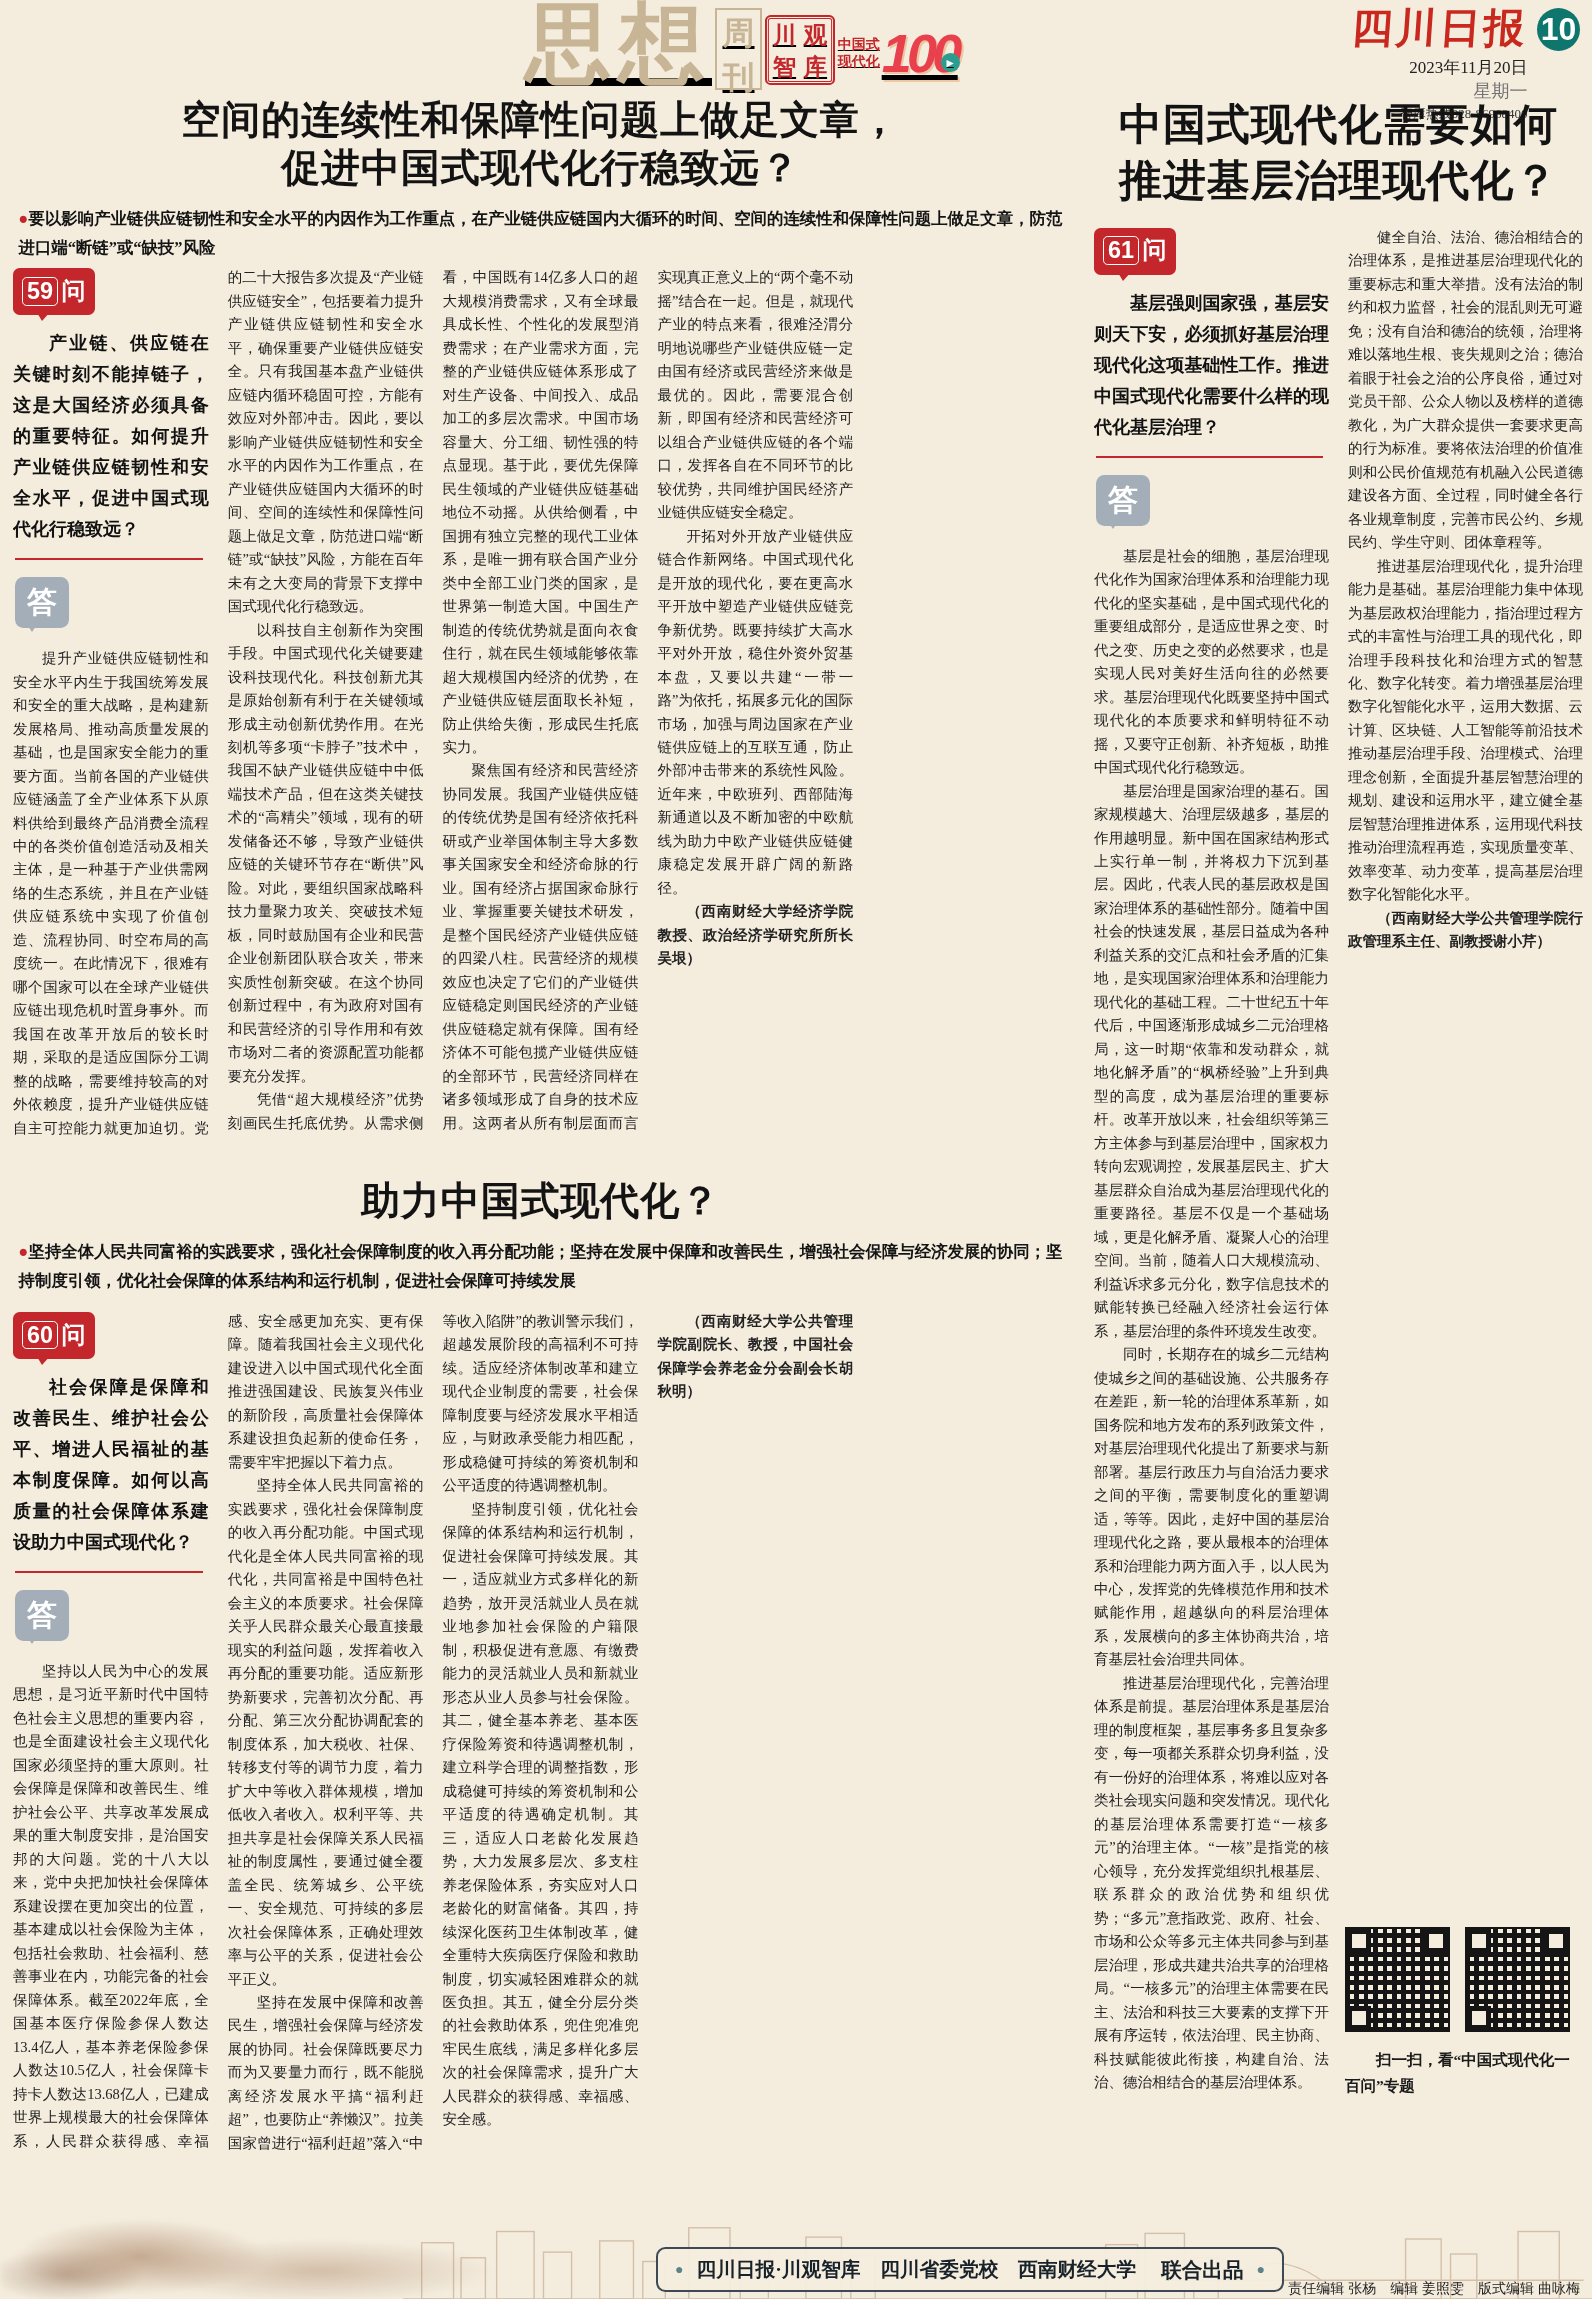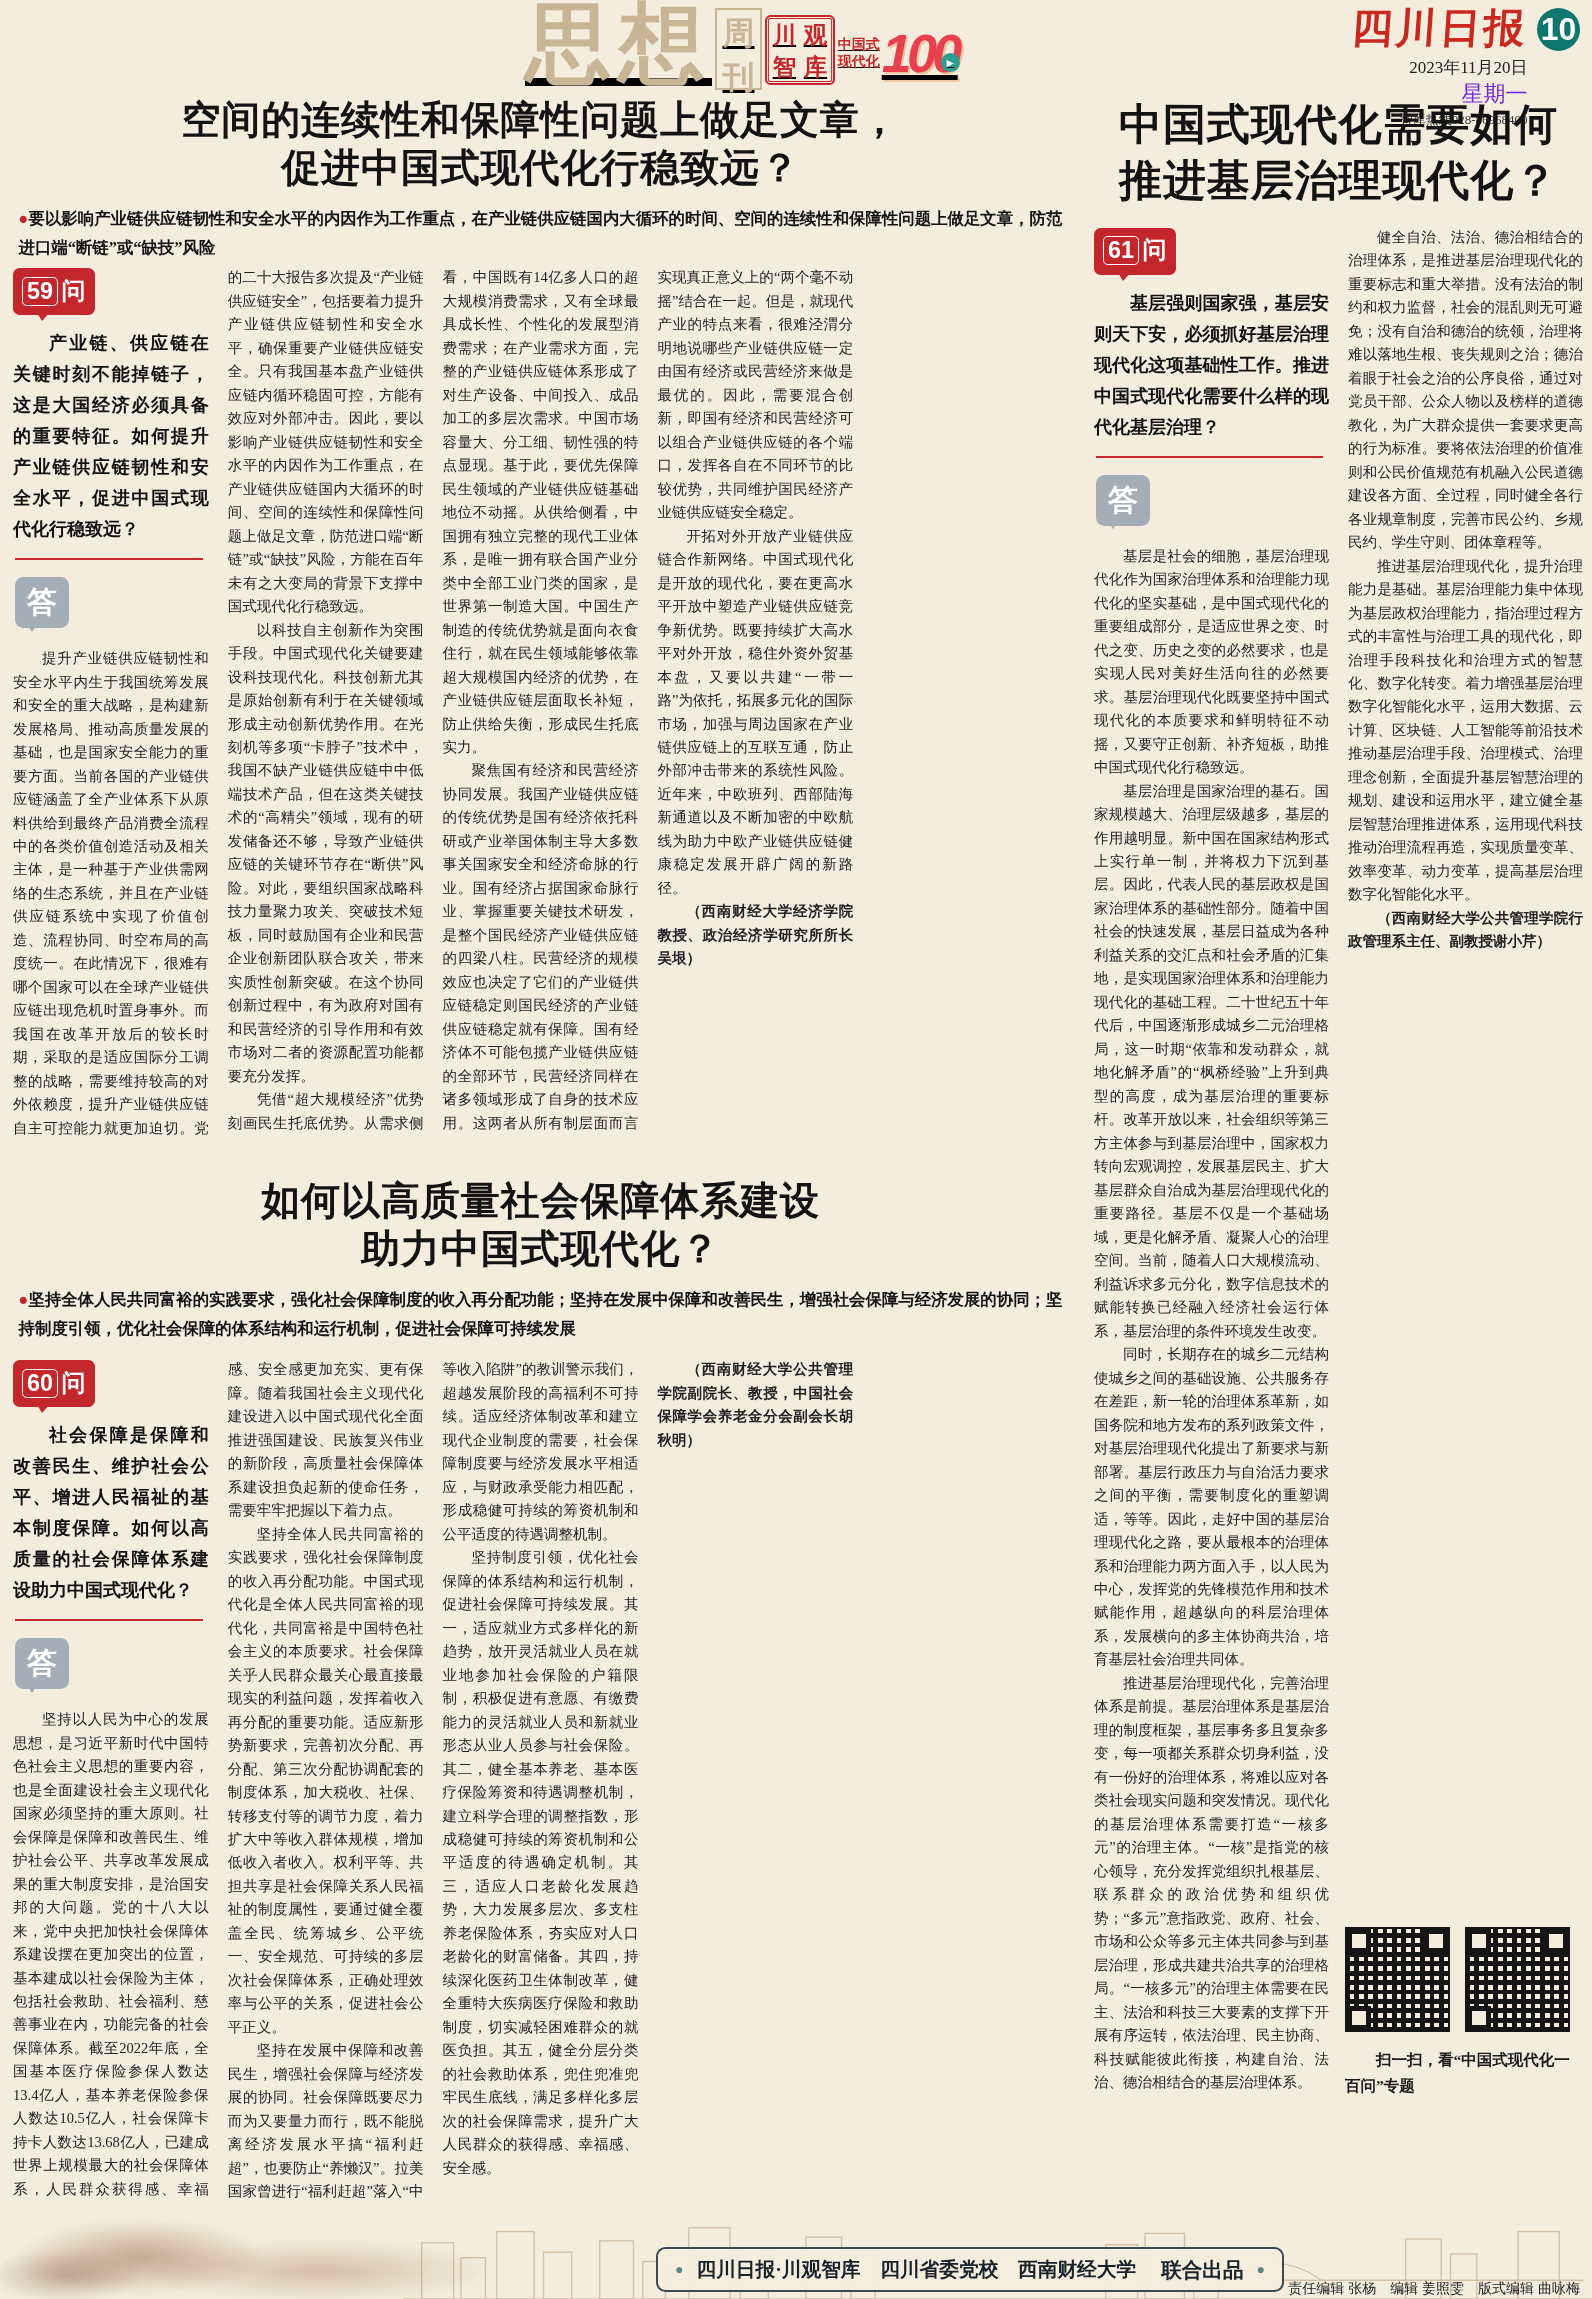--- a/index.html
+++ b/index.html
@@ -23,21 +23,21 @@
   .logo-num{font-size:54px;font-weight:900;font-style:italic;color:#e8404d;letter-spacing:-4.7px;
             line-height:1;margin-left:1.9px;font-family:"Liberation Sans",sans-serif;
             text-shadow:1.9px 1.9px 0 rgba(224,122,47,.35);}
   .play-badge{width:19px;height:19px;border-radius:50%;background:#2a9d8f;color:#fff;font-size:9.4px;
               display:flex;align-items:center;justify-content:center;margin:20.6px 0 0 -17px;}
   .paper-info{position:absolute;right:13px;top:7.5px;display:flex;gap:9.4px;align-items:flex-start;}
   .paper-col{text-align:right;}
   .paper-name{font-size:41px;font-weight:900;color:#c8281e;letter-spacing:2.8px;line-height:1;
               font-family:"Liberation Serif",serif;transform:skewX(-4deg);}
   .paper-date{font-size:17px;color:#222;margin-top:7.5px;}
-  .paper-week{font-size:22px;color:#6d28d9;}
+  .paper-week{font-size:18px;color:#737373;}
   .paper-hotline{font-size:13px;color:#333;margin-top:1.9px;}
   .page-circle{width:43px;height:43px;border-radius:50%;background:#0f766e;color:#fff;font-size:32px;
                font-weight:700;display:flex;align-items:center;justify-content:center;
                font-family:Liberation Sans, sans-serif;}
 
   
   .art{position:absolute;}
   .art h1{margin:0;text-align:center;font-family:"Liberation Sans",sans-serif;font-weight:900;
           color:#131313;letter-spacing:0.9px;}
   .art1{left:13px;top:96px;width:1055px;}
@@ -152,21 +152,20 @@
         <hr class="q-rule" data-interactable="false">
         <div class="a-tag" data-interactable="false">答</div>
       </div>
       <div style="display:contents" data-interactable="false"><p data-interactable="false">提升产业链供应链韧性和安全水平内生于我国统筹发展和安全的重大战略，是构建新发展格局、推动高质量发展的基础，也是国家安全能力的重要方面。当前各国的产业链供应链涵盖了全产业体系下从原料供给到最终产品消费全流程中的各类价值创造活动及相关主体，是一种基于产业供需网络的生态系统，并且在产业链供应链系统中实现了价值创造、流程协同、时空布局的高度统一。在此情况下，很难有哪个国家可以在全球产业链供应链出现危机时置身事外。而我国在改革开放后的较长时期，采取的是适应国际分工调整的战略，需要维持较高的对外依赖度，提升产业链供应链自主可控能力就更加迫切。党的二十大报告多次提及“产业链供应链安全”，包括要着力提升产业链供应链韧性和安全水平，确保重要产业链供应链安全。只有我国基本盘产业链供应链内循环稳固可控，方能有效应对外部冲击。因此，要以影响产业链供应链韧性和安全水平的内因作为工作重点，在产业链供应链国内大循环的时间、空间的连续性和保障性问题上做足文章，防范进口端“断链”或“缺技”风险，方能在百年未有之大变局的背景下支撑中国式现代化行稳致远。</p><p data-interactable="false">以科技自主创新作为突围手段。中国式现代化关键要建设科技现代化。科技创新尤其是原始创新有利于在关键领域形成主动创新优势作用。在光刻机等多项“卡脖子”技术中，我国不缺产业链供应链中中低端技术产品，但在这类关键技术的“高精尖”领域，现有的研发储备还不够，导致产业链供应链的关键环节存在“断供”风险。对此，要组织国家战略科技力量聚力攻关、突破技术短板，同时鼓励国有企业和民营企业创新团队联合攻关，带来实质性创新突破。在这个协同创新过程中，有为政府对国有和民营经济的引导作用和有效市场对二者的资源配置功能都要充分发挥。</p><p data-interactable="false">凭借“超大规模经济”优势刻画民生托底优势。从需求侧看，中国既有14亿多人口的超大规模消费需求，又有全球最具成长性、个性化的发展型消费需求；在产业需求方面，完整的产业链供应链体系形成了对生产设备、中间投入、成品加工的多层次需求。中国市场容量大、分工细、韧性强的特点显现。基于此，要优先保障民生领域的产业链供应链基础地位不动摇。从供给侧看，中国拥有独立完整的现代工业体系，是唯一拥有联合国产业分类中全部工业门类的国家，是世界第一制造大国。中国生产制造的传统优势就是面向衣食住行，就在民生领域能够依靠超大规模国内经济的优势，在产业链供应链层面取长补短，防止供给失衡，形成民生托底实力。</p><p data-interactable="false">聚焦国有经济和民营经济协同发展。我国产业链供应链的传统优势是国有经济依托科研或产业举国体制主导大多数事关国家安全和经济命脉的行业。国有经济占据国家命脉行业、掌握重要关键技术研发，是整个国民经济产业链供应链的四梁八柱。民营经济的规模效应也决定了它们的产业链供应链稳定则国民经济的产业链供应链稳定就有保障。国有经济体不可能包揽产业链供应链的全部环节，民营经济同样在诸多领域形成了自身的技术应用。这两者从所有制层面而言实现真正意义上的“两个毫不动摇”结合在一起。但是，就现代产业的特点来看，很难泾渭分明地说哪些产业链供应链一定由国有经济或民营经济来做是最优的。因此，需要混合创新，即国有经济和民营经济可以组合产业链供应链的各个端口，发挥各自在不同环节的比较优势，共同维护国民经济产业链供应链安全稳定。</p><p data-interactable="false">开拓对外开放产业链供应链合作新网络。中国式现代化是开放的现代化，要在更高水平开放中塑造产业链供应链竞争新优势。既要持续扩大高水平对外开放，稳住外资外贸基本盘，又要以共建“一带一路”为依托，拓展多元化的国际市场，加强与周边国家在产业链供应链上的互联互通，防止外部冲击带来的系统性风险。近年来，中欧班列、西部陆海新通道以及不断加密的中欧航线为助力中欧产业链供应链健康稳定发展开辟广阔的新路径。</p></div>
       <p class="byline" data-interactable="false">（西南财经大学经济学院教授、政治经济学研究所所长吴垠）</p>
     </div>
   </section>
 
   <section class="art art3" data-interactable="false">
     <h1 data-interactable="false">
-      <div data-interactable="false">如何以高质量社会保障体系建设</div>
       <div data-interactable="false">助力中国式现代化？</div>
     </h1>
     <p class="lede" data-interactable="false"><span class="dot" data-interactable="false">●</span><span data-interactable="false">坚持全体人民共同富裕的实践要求，强化社会保障制度的收入再分配功能；坚持在发展中保障和改善民生，增强社会保障与经济发展的协同；坚持制度引领，优化社会保障的体系结构和运行机制，促进社会保障可持续发展</span></p>
     <div class="cols" data-interactable="false">
       <div class="q-block" data-interactable="false">
         <div class="q-bubble" data-interactable="false">
           <span class="q-num" data-interactable="false">60</span>
             <span class="q-wen" data-interactable="false">问</span>
         </div>
         <p class="q-text" data-interactable="false">社会保障是保障和改善民生、维护社会公平、增进人民福祉的基本制度保障。如何以高质量的社会保障体系建设助力中国式现代化？</p>

